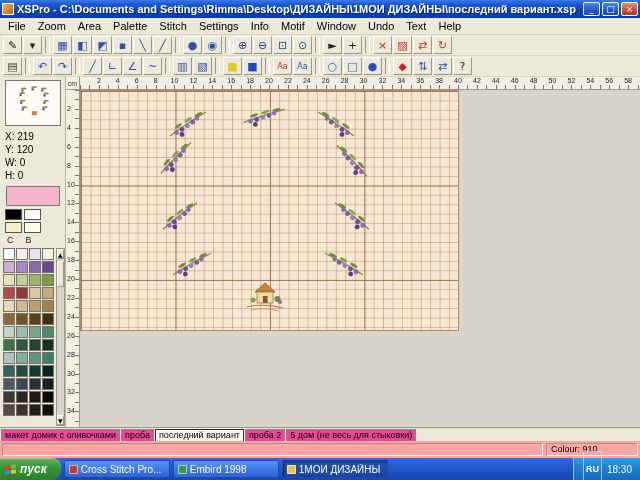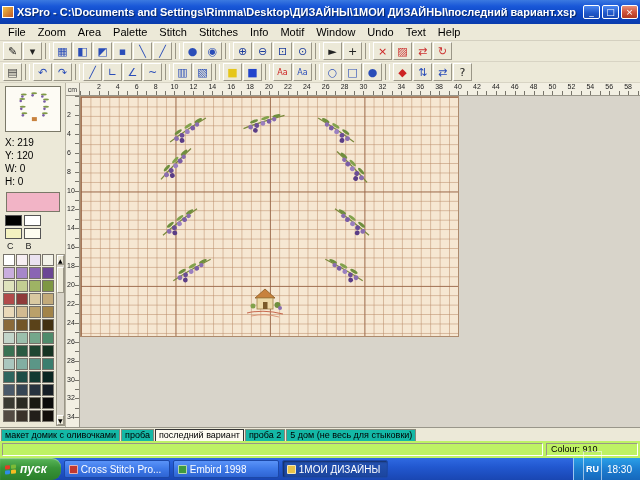--- a/index.html
+++ b/index.html
@@ -2,21 +2,21 @@
 <html><head>
 <meta charset="utf-8">
 <style>
   *{box-sizing:border-box;margin:0;padding:0;}
   html,body{width:640px;height:480px;overflow:hidden;}
   body{font-family:"Liberation Sans","DejaVu Sans",sans-serif;font-size:11px;background:#ECE9D8;position:relative;}
 
   .window{height:458px;display:flex;flex-direction:column;background:#ECE9D8;}
 
   
-  .titlebar{height:24px;flex:none;display:flex;align-items:center;gap:3px;padding:0 2px;
+  .titlebar{height:18px;flex:none;display:flex;align-items:center;gap:3px;padding:0 2px;
     background:linear-gradient(to bottom,#3B79E0 0%,#1A58D8 25%,#0B45C4 60%,#0A3CAC 100%);
     color:#fff;font-weight:bold;font-size:11px;}
   .app-ico{width:12px;height:12px;flex:none;border:1px solid #fff;
     background:linear-gradient(135deg,#f0c040,#c05828);}
   .title-text{flex:1;white-space:nowrap;overflow:hidden;text-shadow:1px 1px 1px #06245e;}
   .win-btns{display:flex;gap:2px;flex:none;}
   .wb{width:17px;height:14px;border:1px solid #fff;border-radius:2px;color:#fff;font-size:9px;
     line-height:11px;text-align:center;cursor:pointer;font-family:"DejaVu Sans",sans-serif;padding:0;}
   .wb.min,.wb.max{background:linear-gradient(#4A86F0,#2057C8 60%,#1A4AB4);}
   .wb.close{background:linear-gradient(#E89078,#D0543C 50%,#B03820);}
@@ -83,26 +83,26 @@
       linear-gradient(to right,rgba(150,100,70,.75) 1px,transparent 1px),
       linear-gradient(to bottom,rgba(150,100,70,.75) 1px,transparent 1px),
       linear-gradient(to right,rgba(186,140,105,.55) 1px,transparent 1px),
       linear-gradient(to bottom,rgba(186,140,105,.55) 1px,transparent 1px);
     background-size:94.5px 94.5px,94.5px 94.5px,9.45px 9.45px,9.45px 9.45px;}
   .motif{position:absolute;pointer-events:none;}
 
   
   .tabbar{height:14px;flex:none;display:flex;gap:1px;align-items:flex-start;background:#ECE9D8;
     border-top:1px solid #99968a;padding:1px 1px 0;overflow:hidden;white-space:nowrap;}
-  .tab{font-size:9px;line-height:11px;padding:0 3px;background:#14b8a6;border:1px solid #8a887a;
+  .tab{font-size:9px;line-height:11px;padding:0 3px;background:#ec4899;border:1px solid #8a887a;
     cursor:pointer;flex:none;}
   .tab.active{background:#FDFBF0;border-color:#333;}
 
   
-  .statusbar{height:17px;flex:none;display:flex;gap:3px;align-items:center;background:#bef264;
+  .statusbar{height:17px;flex:none;display:flex;gap:3px;align-items:center;background:#fca5a5;
     padding:1px 2px;}
   .sb-panel{height:13px;border:1px solid;border-color:#9a9687 #ffffff #ffffff #9a9687;}
   .sb-panel.grow{flex:1;}
   .sb-panel.colour{width:92px;font-size:9px;line-height:11px;padding:0 4px;color:#000;}
 
   
   .taskbar{height:22px;display:flex;align-items:stretch;
     background:linear-gradient(#2F6AE2 0%,#2258D0 40%,#1946B2 100%);}
   .start{flex:none;display:flex;align-items:center;gap:4px;padding:0 14px 0 5px;
     background:linear-gradient(#5CB85C 0%,#389438 45%,#2B7F2B 100%);
@@ -137,21 +137,21 @@
       <button class="wb close">×</button>
     </span>
   </div>
 
   <div class="menubar" id="menu-bar">
       <span class="menu-item">File</span>
       <span class="menu-item">Zoom</span>
       <span class="menu-item">Area</span>
       <span class="menu-item">Palette</span>
       <span class="menu-item">Stitch</span>
-      <span class="menu-item">Stitches</span>
+      <span class="menu-item">Settings</span>
       <span class="menu-item">Info</span>
       <span class="menu-item">Motif</span>
       <span class="menu-item">Window</span>
       <span class="menu-item">Undo</span>
       <span class="menu-item">Text</span>
       <span class="menu-item">Help</span>
     </div>
 
   <div class="toolbar" id="toolbar1">
       <button class="tb-btn" style="color: rgb(34, 34, 34);">✎</button>

